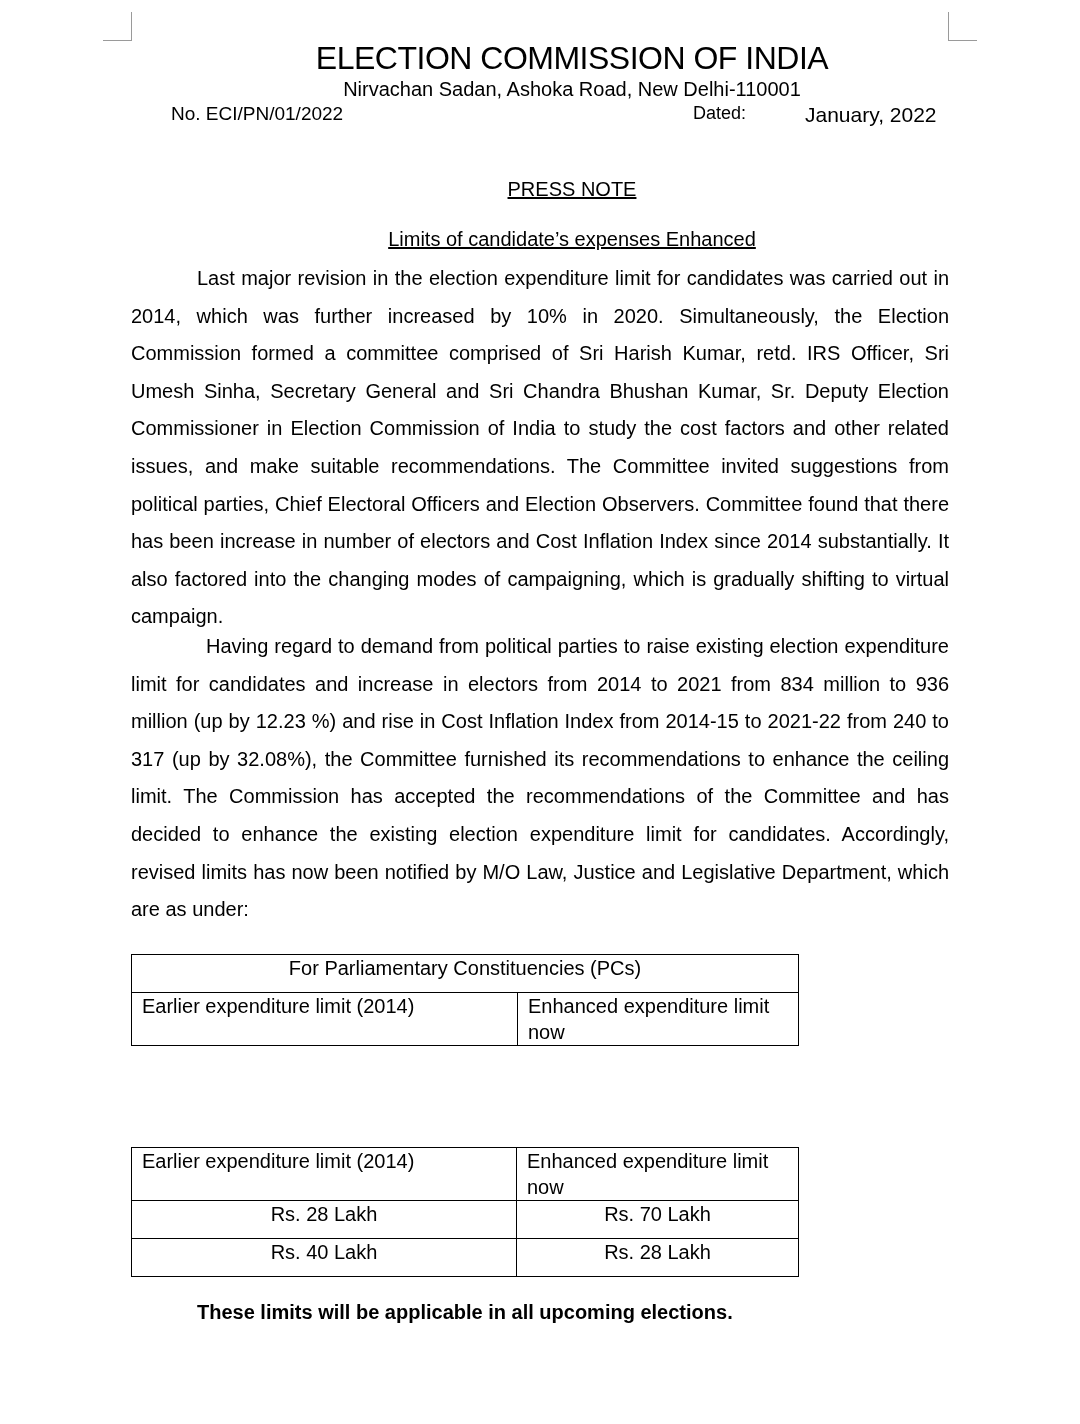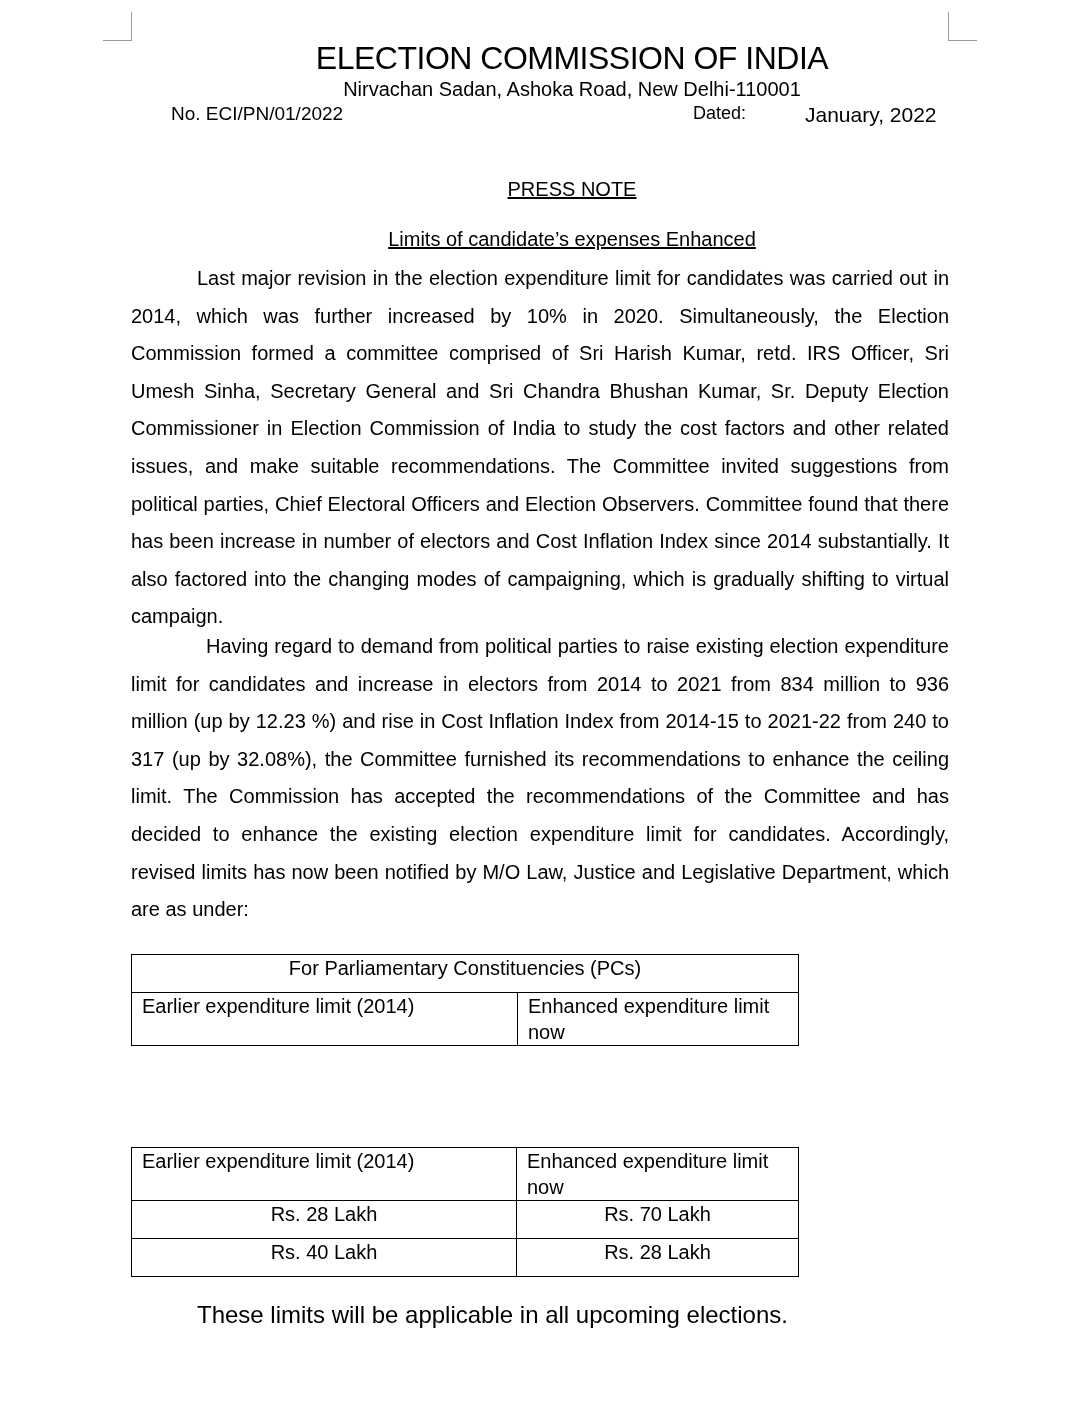--- a/index.html
+++ b/index.html
@@ -17,21 +17,21 @@
   .press { left: 0; width: 1144px; top: 178px; text-align: center; font-size: 20px; text-decoration: underline; }
   .subject { left: 0; width: 1144px; top: 228px; text-align: center; font-size: 20px; text-decoration: underline; }
   .para { left: 131px; width: 818px; font-size: 20px; line-height: 37.6px; text-align: justify; text-indent: 66px; }
   .p1 { top: 260px; }
   .p2 { top: 628px; text-indent: 75px; }
   table.lim { position: absolute; left: 131px; width: 668px; border-collapse: collapse; font-size: 20px; }
   table.lim td { border: 1px solid #000; height: 37px; padding: 0 10px; vertical-align: top; line-height: 26px; }
   table.lim td.c { text-align: center; }
   .t1 { top: 954px; }
   .t2 { top: 1147px; }
-  .footer { left: 197px; top: 1301px; font-size: 24px; }
+  .footer { left: 197px; top: 1301px; font-size: 20px; font-weight: bold; }
 </style>
 </head>
 <body>
 
 <div class="corner corner-tl"></div>
 <div class="corner corner-tr"></div>
 
 <div class="abs title">ELECTION COMMISSION OF INDIA</div>
 <div class="abs address">Nirvachan Sadan, Ashoka Road, New Delhi-110001</div>
 <div class="abs refno">No. ECI/PN/01/2022</div>

